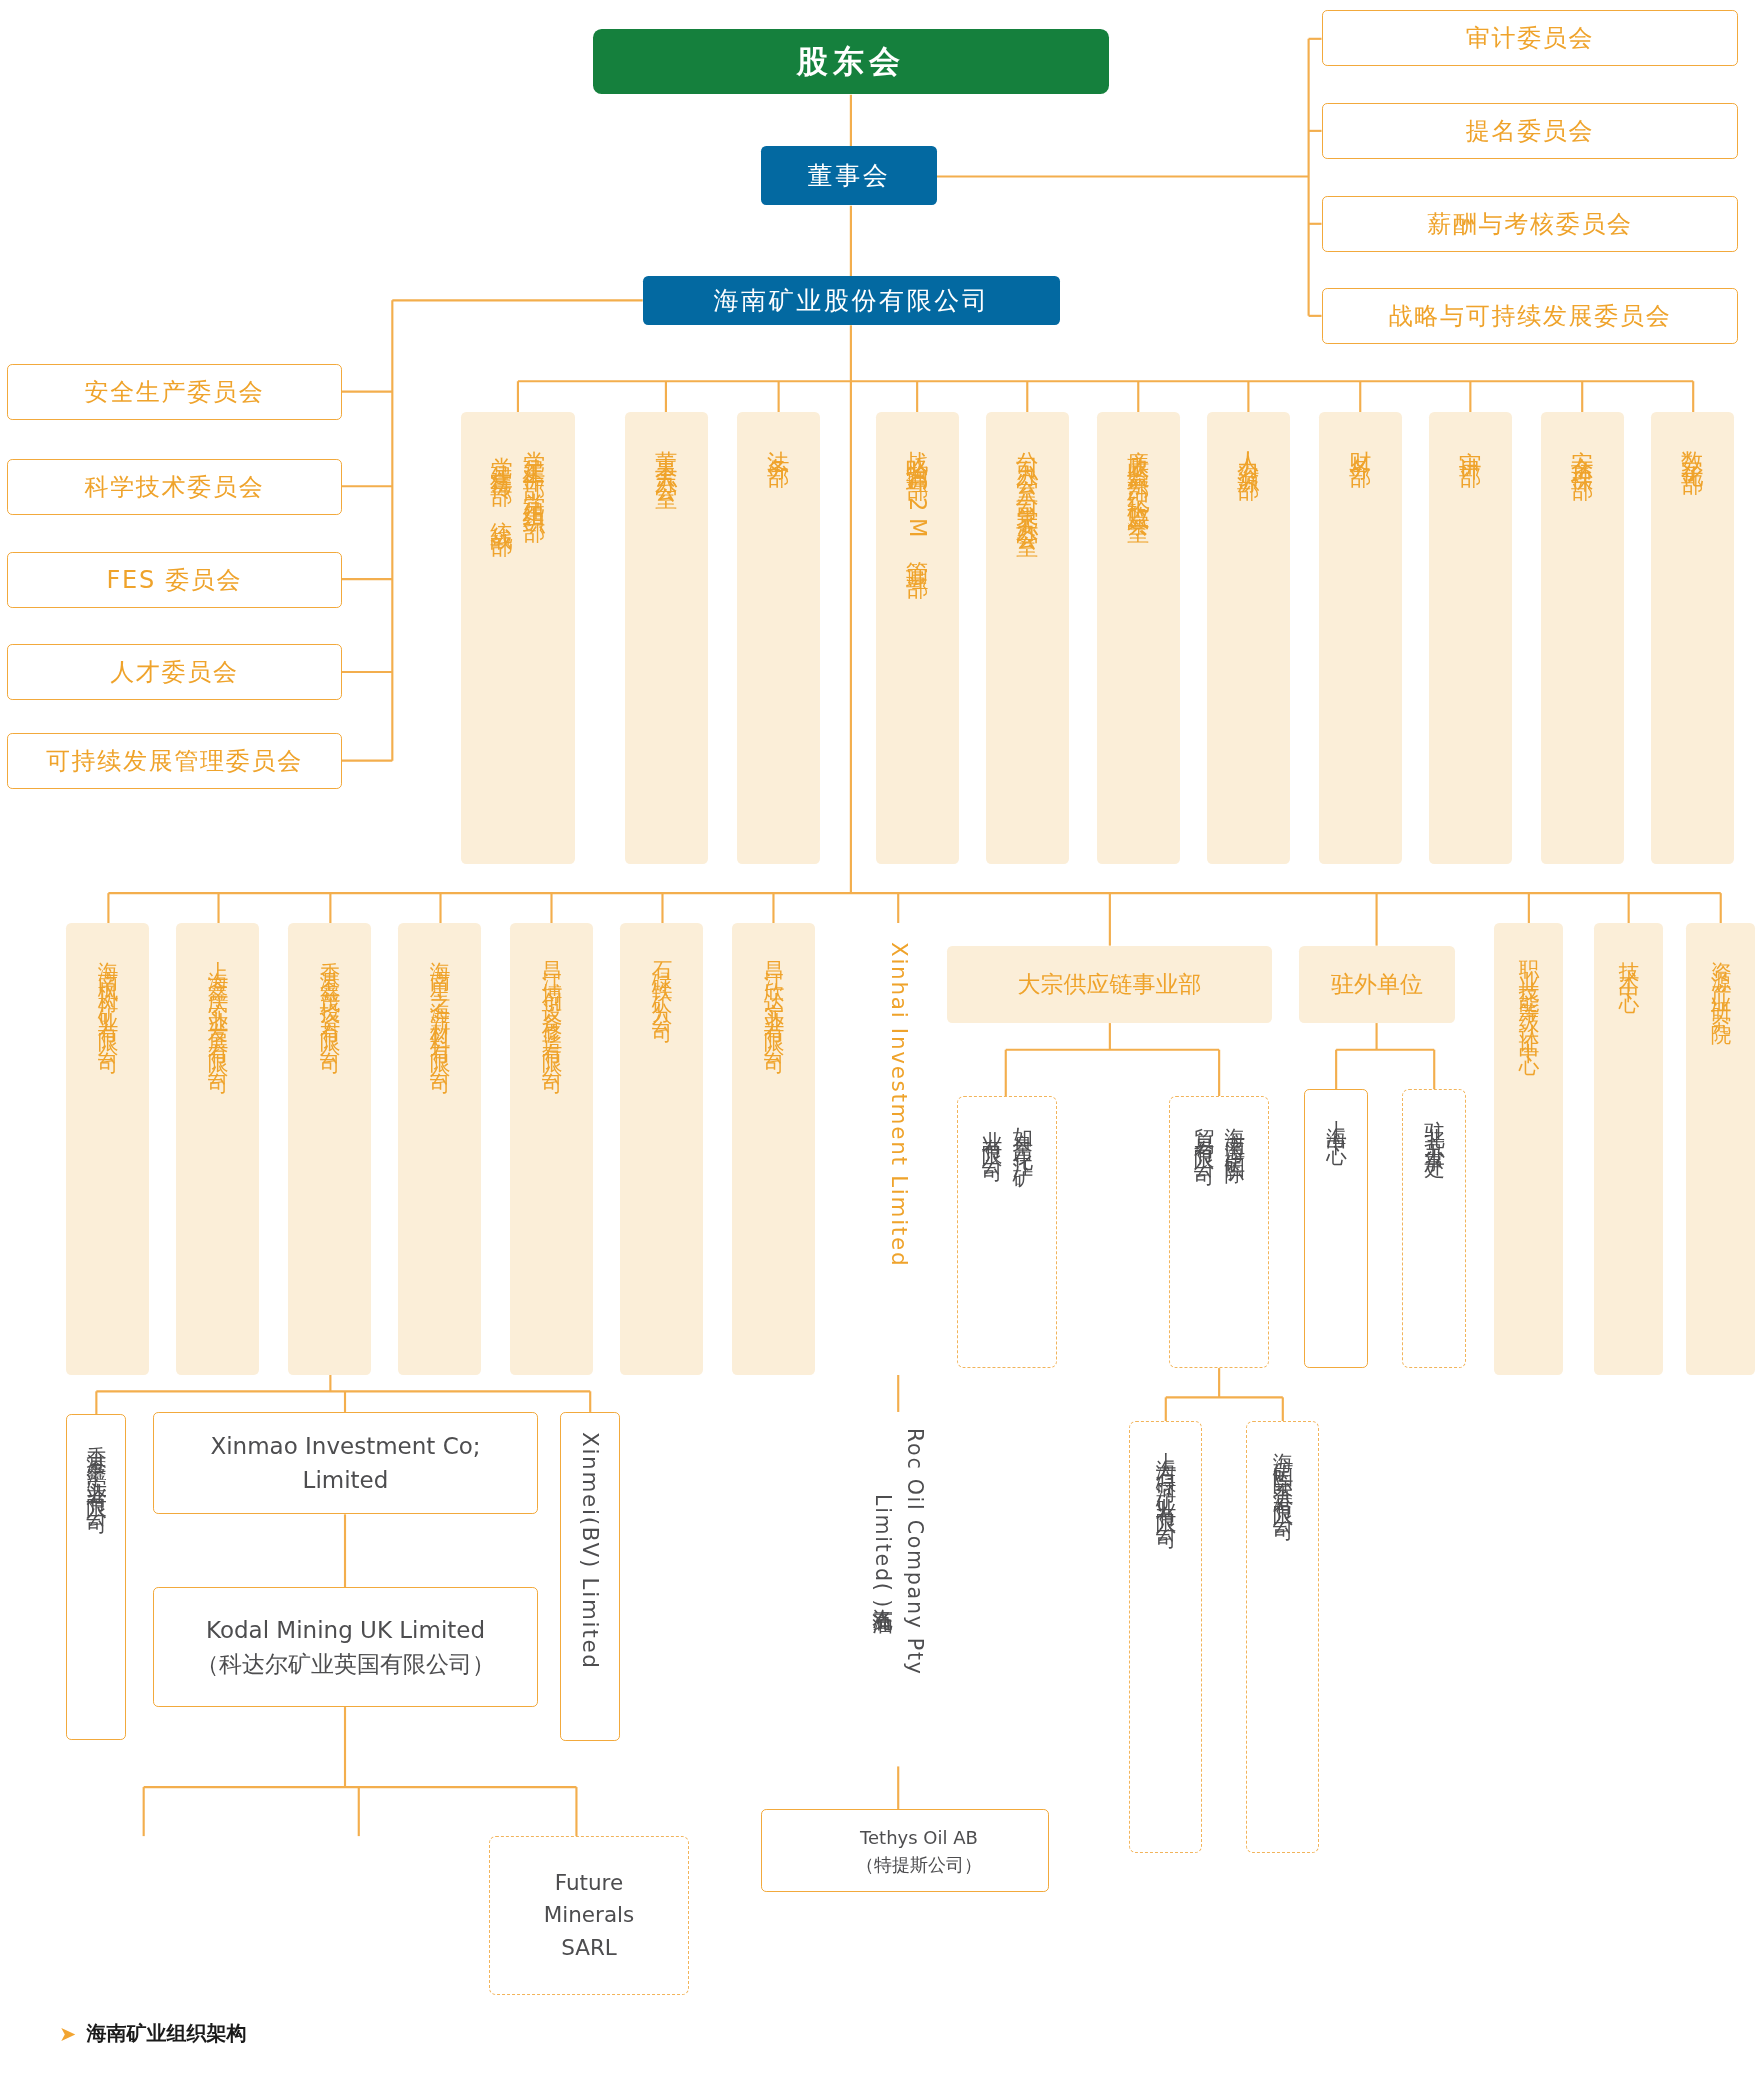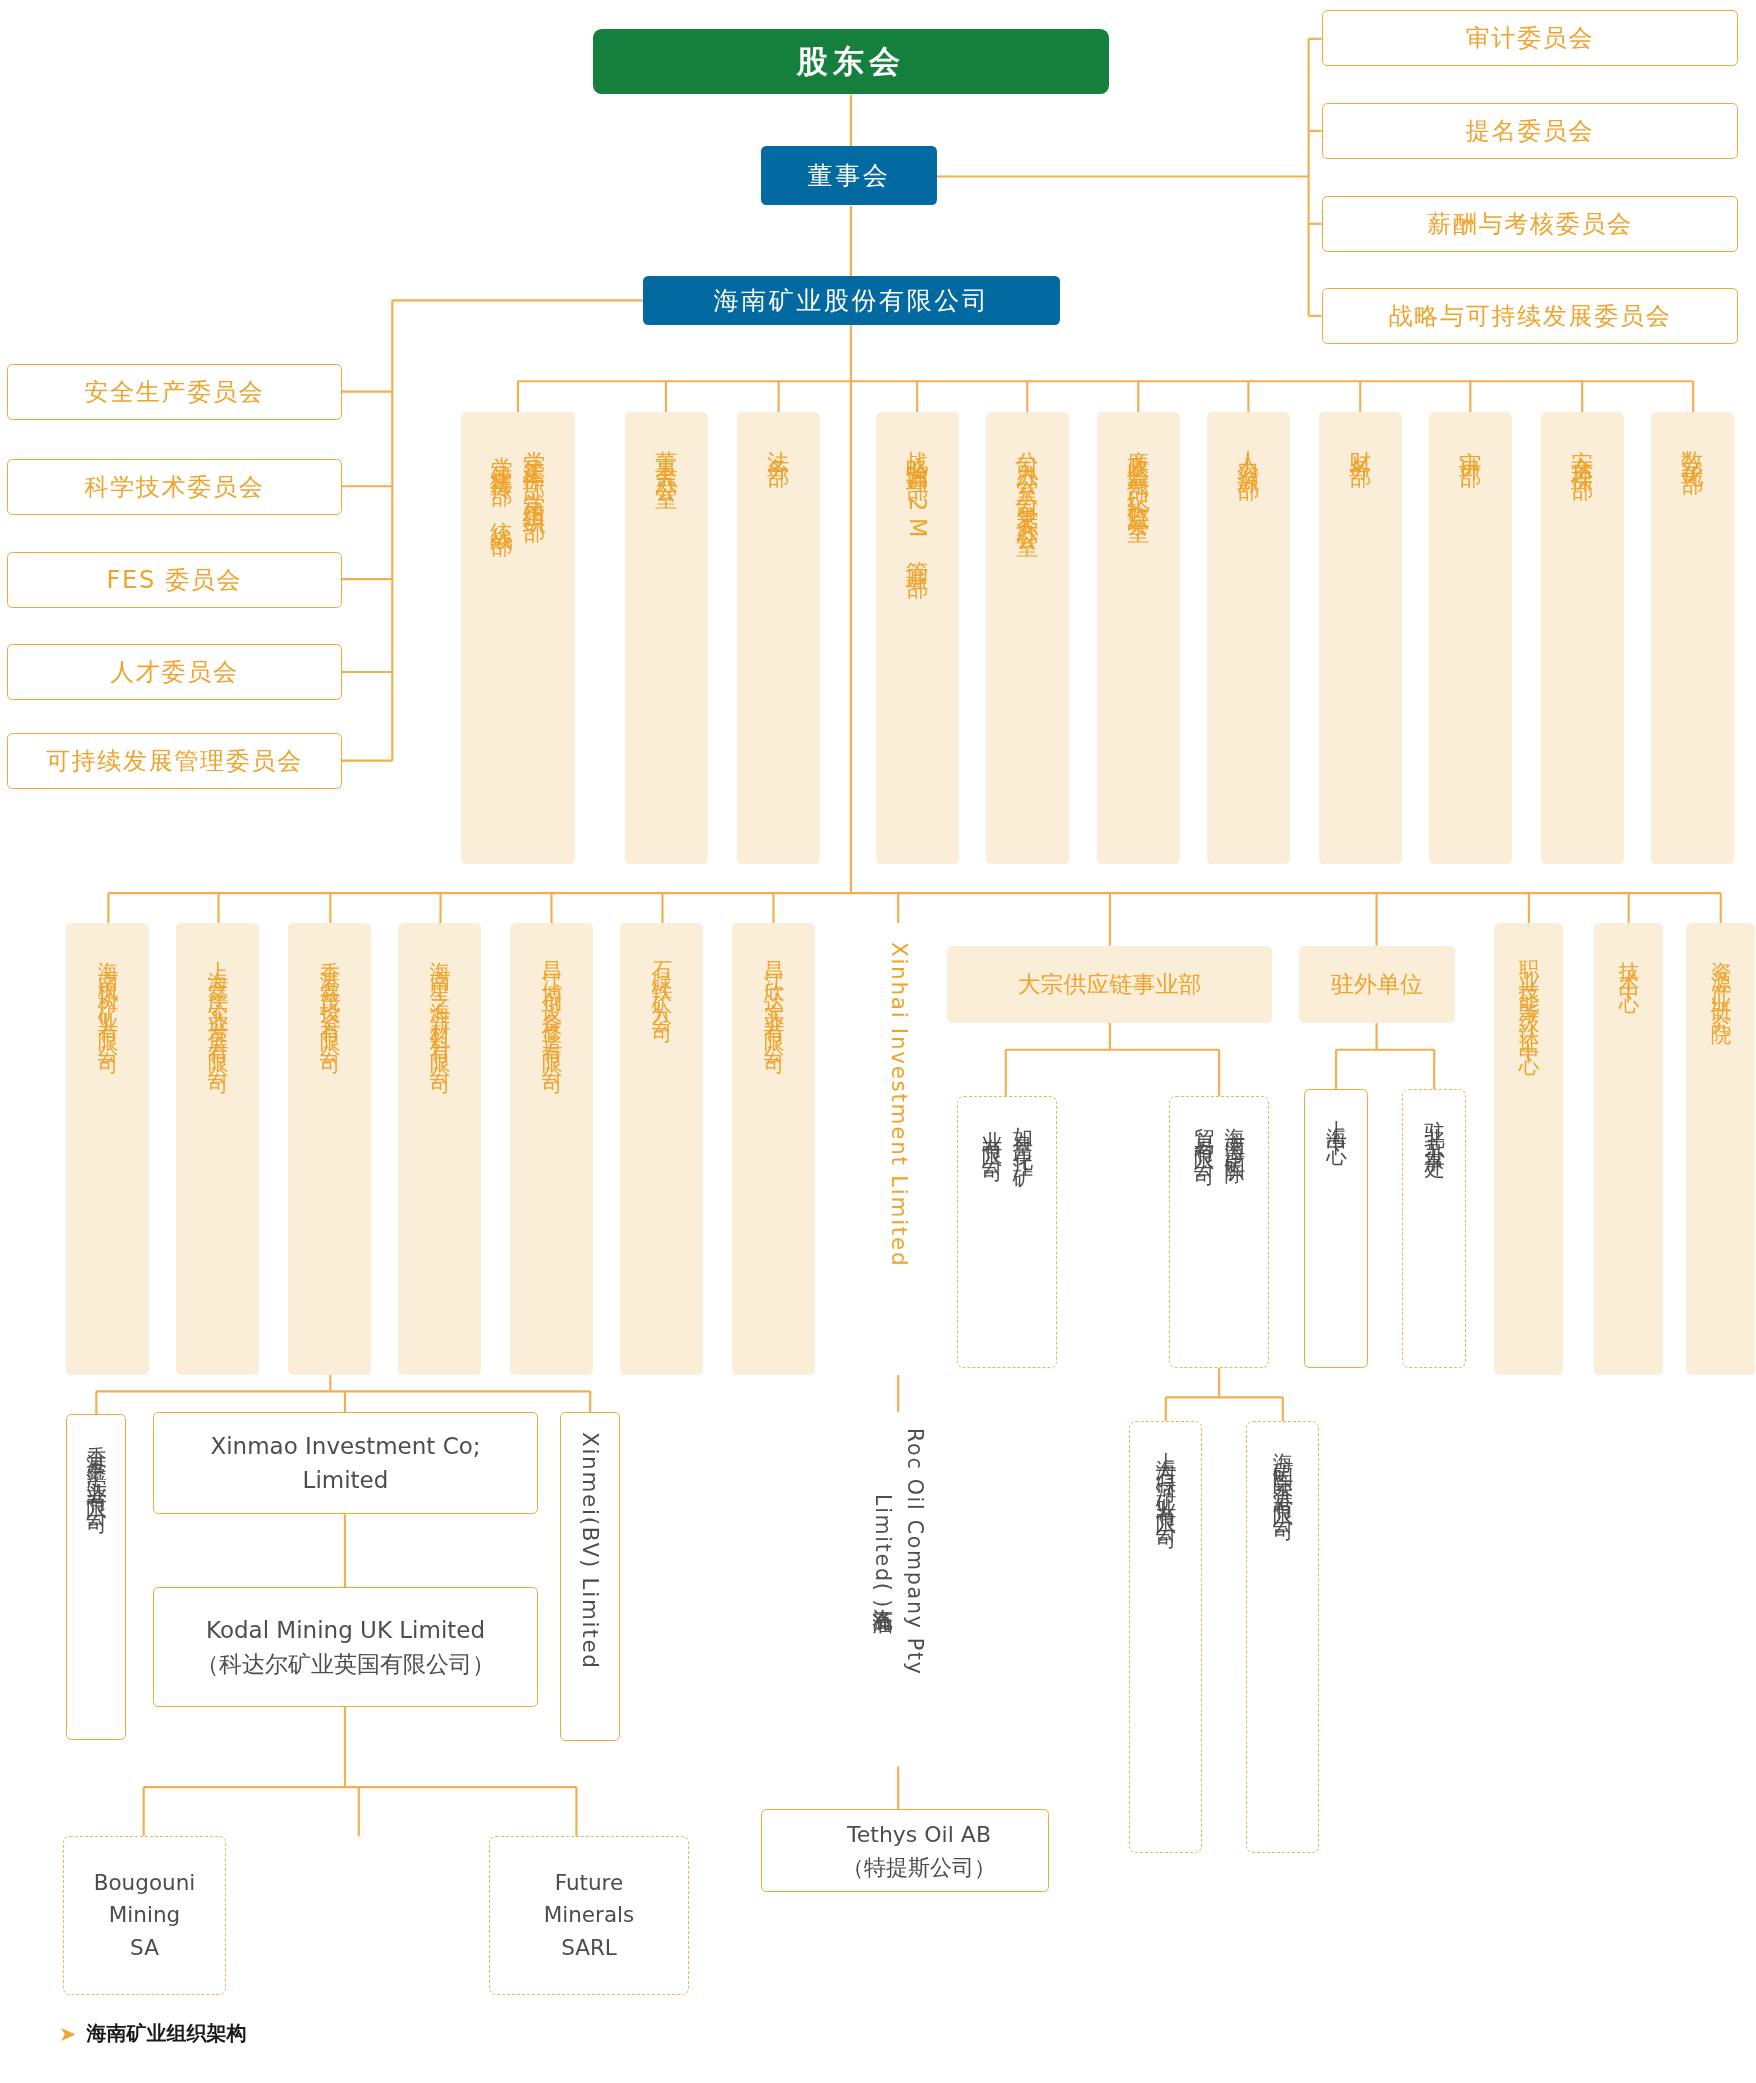--- a/index.html
+++ b/index.html
@@ -27,21 +27,21 @@
            font-size:20.6px; letter-spacing:10.3px; line-height:1.5; padding-top:22.4px; }
   .vsm   { writing-mode:vertical-rl; text-orientation:mixed; white-space:pre-line;
            font-size:20.6px; letter-spacing:7.7px; line-height:1.5; padding-top:13.8px; }
   .vlat  { writing-mode:vertical-rl; text-orientation:mixed; white-space:pre-line;
            font-size:21.5px; letter-spacing:1.7px; line-height:1.5; padding-top:19px; }
   .vroc  { writing-mode:vertical-rl; text-orientation:mixed; white-space:pre-line;
            font-size:20.6px; letter-spacing:1.7px; line-height:1.6; padding-top:15.5px; }
 
   .hlabel  { white-space:pre-line; line-height:1.5; }
   .fs27 { font-size:23px; }
-  .fs26 { font-size:22px;padding-left:28px; }
+  .fs26 { font-size:18px;padding-left:28px; }
   .fs25 { font-size:21.5px; }
   .orange-text { color:#EFA32B; }
 
   .caption { position:absolute; left:59px; top:2020px; z-index:1; display:flex; align-items:center; gap:10.3px;
              font-size:20px; color:#1a1a1a; font-weight:bold; }
   .caption .arrow { color:#F2A532; font-size:20.6px; font-weight:normal; }
 </style>
 </head>
 <body>
 
@@ -271,25 +271,20 @@
     <span class="hlabel">Xinmao Investment Co;
 Limited</span>
   </div>
   <div class="node childsolid vert" style="left:560px;top:1412px;width:60px;height:329px">
     <span class="vlat">Xinmei(BV) Limited</span>
   </div>
   <div class="node childsolid fs27" style="left:153px;top:1587px;width:385px;height:120px">
     <span class="hlabel">Kodal Mining UK Limited
 （科达尔矿业英国有限公司）</span>
   </div>
-  <div class="node childdash fs25" style="left:63px;top:1836px;width:163px;height:159px">
-    <span class="hlabel">Bougouni
-Mining
-SA</span>
-  </div>
   <div class="node childdash fs25" style="left:489px;top:1836px;width:200px;height:159px">
     <span class="hlabel">Future
 Minerals
 SARL</span>
   </div>
 
   <div class="node plainwhite vert" style="left:857px;top:1412px;width:83px;height:354px;color:#4D4D4F">
     <span class="vroc">Roc Oil Company Pty
 Limited(洛克石油)</span>
   </div>

